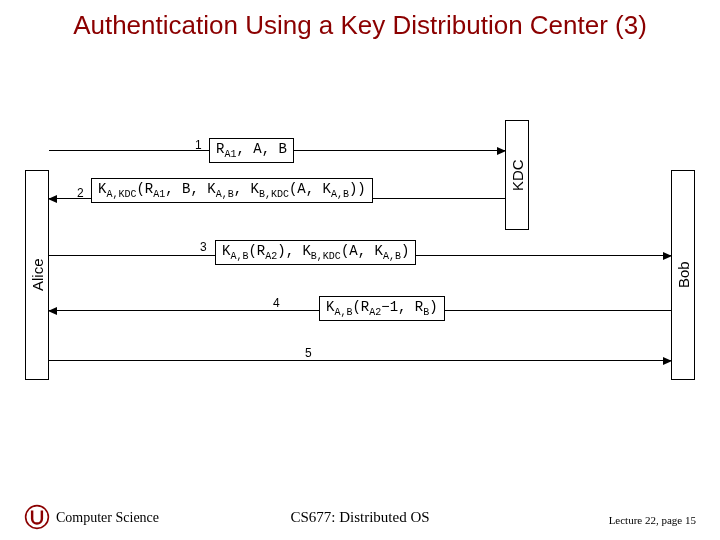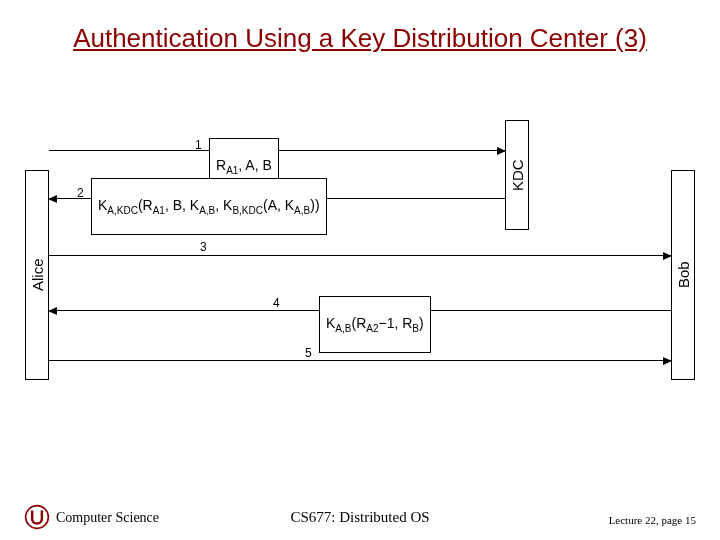--- a/index.html
+++ b/index.html
@@ -12,23 +12,21 @@
     overflow: hidden;
   }
   .title {
     position: absolute;
     top: 10px;
     left: 0;
     width: 720px;
     text-align: center;
     font-size: 26px;
     color: #8b0000;
-    text-decoration: underline;
     font-weight: normal;
-    margin-top: 13px;
   }
   .diagram {
     position: absolute;
     top: 120px;
     left: 25px;
     width: 670px;
     height: 280px;
   }
   
   .party {
@@ -64,23 +62,23 @@
     border-bottom: 4px solid transparent;
   }
   .arrow.right::after { right: -1px; border-left: 9px solid #000; }
   .arrow.left::after  { left: -1px;  border-right: 9px solid #000; }
 
   
   .msgbox {
     position: absolute;
     background: #fff;
     border: 1px solid #000;
-    font-family: Liberation Sans, sans-serif;
+    font-family: Liberation Mono, monospace;
     font-size: 14px;
-    padding: 18px 6px;
+    padding: 2px 6px;
     white-space: nowrap;
     display: flex;
     align-items: center;
   }
   .numlabel {
     position: absolute;
     font-family: Arial, sans-serif;
     font-size: 12px;
   }
   sub { font-size: 10px; vertical-align: sub; }
@@ -146,20 +144,25 @@
   <div class="arrow left a2"></div>
   <span class="numlabel" style="left:52px; top:66px;">2</span>
   <div class="msgbox" style="left:66px; top:58px;">
     <span>
       <span>K</span><sub>A,KDC</sub><span>(R</span><sub>A1</sub><span>, B, K</span><sub>A,B</sub><span>, K</span><sub>B,KDC</sub><span>(A, K</span><sub>A,B</sub><span>))</span>
     </span>
   </div>
 
   <div class="arrow right a3"></div>
   <span class="numlabel" style="left:175px; top:120px;">3</span>
+  <div class="msgbox" style="left:190px; top:120px;">
+    <span>
+      <span>K</span><sub>A,B</sub><span>(R</span><sub>A2</sub><span>), K</span><sub>B,KDC</sub><span>(A, K</span><sub>A,B</sub><span>)</span>
+    </span>
+  </div>
 
   <div class="arrow left a4"></div>
   <span class="numlabel" style="left:248px; top:176px;">4</span>
   <div class="msgbox" style="left:262px; top:176px;margin-left:32px;">
     <span>
       <span>K</span><sub>A,B</sub><span>(R</span><sub>A2</sub><span>−1, R</span><sub>B</sub><span>)</span>
     </span>
   </div>
 
   <div class="arrow right a5"></div>

